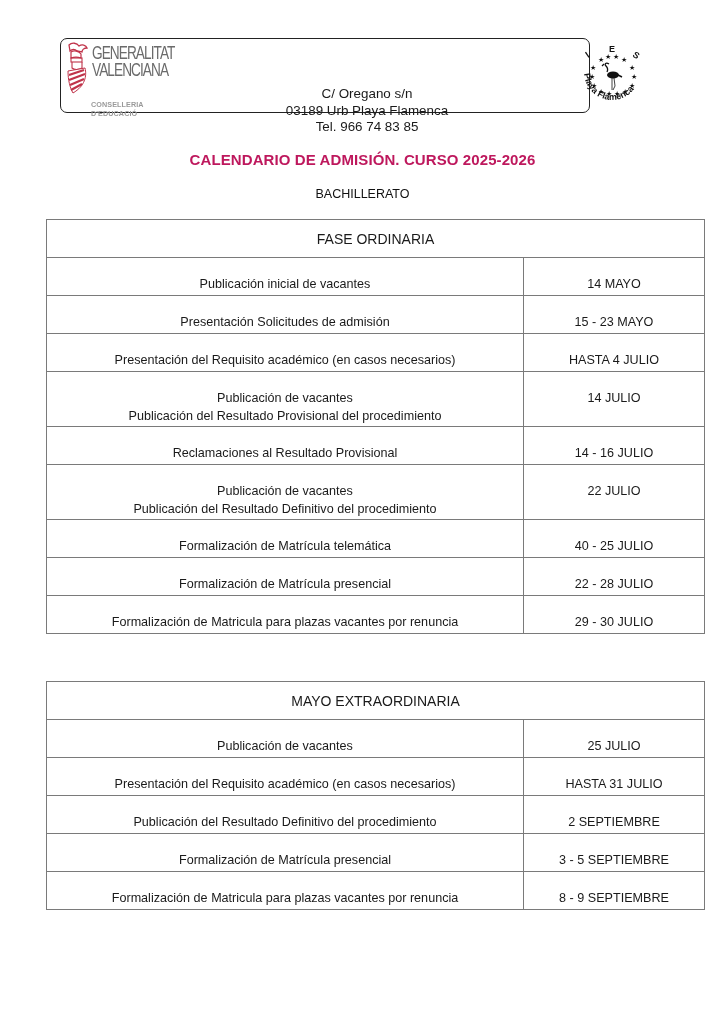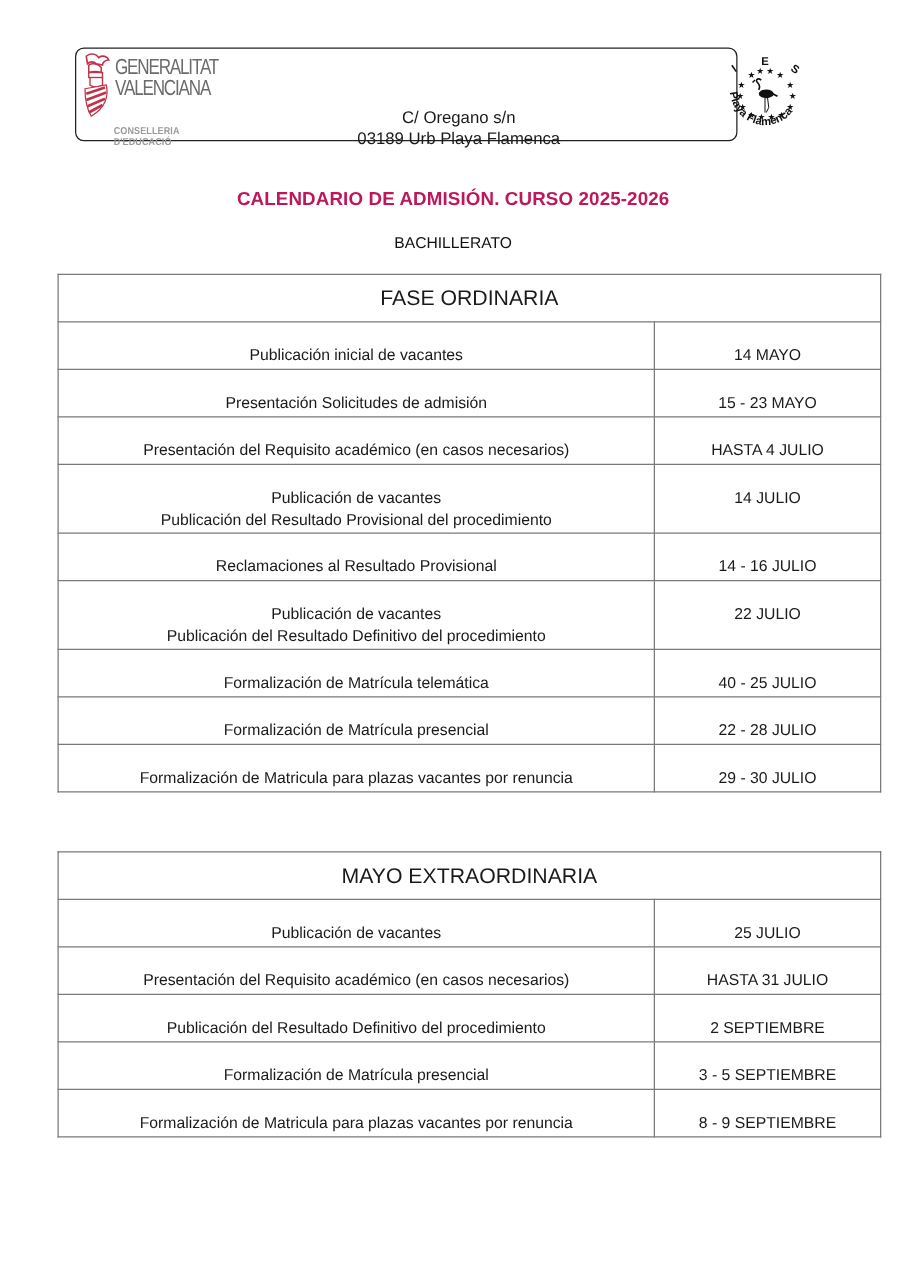--- a/index.html
+++ b/index.html
@@ -42,21 +42,21 @@
 
   table.cal {
     position: absolute; left: 46px; width: 658px; border-collapse: collapse;
     table-layout: fixed; font-size: 12.6px; color: #1a1a1a;
   }
   table.cal td, table.cal th {
     border: 1px solid #7a7a7a; padding: 0 5px; vertical-align: top; text-align: center;
     font-weight: normal; box-sizing: border-box;
   }
   table.cal th.phase {
-    text-align: center; vertical-align: middle; font-size: 17px; height: 38px; margin-left: 27px;
+    text-align: center; vertical-align: middle; font-size: 14px; height: 38px; margin-left: 27px;
   }
   table.cal td .txt { display: block; padding-top: 17px; line-height: 18px; }
   table.cal td.date .txt { padding-top: 17px; }
   table.cal tr.r1 td { height: 38px; }
   table.cal tr.r2 td { height: 55px; }
   table.cal col.c1 { width: 477px; }
   table.cal col.c2 { width: 181px; }
   #t1 { top: 219px; }
   #t2 { top: 681px; }
 </style>
@@ -81,20 +81,21 @@
     <div class="gv-name">
       <div>GENERALITAT</div>
       <div>VALENCIANA</div>
     </div>
     <div class="gv-dept">CONSELLERIA D'EDUCACIÓ</div>
   </div>
 
   <div class="address">
     <div>C/ Oregano s/n</div>
     <div>03189 Urb Playa Flamenca</div>
+    <div>Tel. 966 74 83 85</div>
   </div>
 
   <svg class="ies-logo" viewBox="0 0 72 68" width="72" height="68">
     <defs>
       <path id="arcBottom" d="M8 30 A28 28 0 0 0 64 30"></path>
     </defs>
     <text x="12" y="16" font-family="Liberation Sans, sans-serif" font-weight="bold" font-size="9" fill="#111" transform="rotate(-35 12 16)">I</text>
     <text x="33" y="10" font-family="Liberation Sans, sans-serif" font-weight="bold" font-size="9" fill="#111">E</text>
     <text x="56" y="14" font-family="Liberation Sans, sans-serif" font-weight="bold" font-size="9" fill="#111" transform="rotate(35 56 14)">S</text>
     <g fill="#111" font-family="DejaVu Sans, sans-serif" font-size="7">

